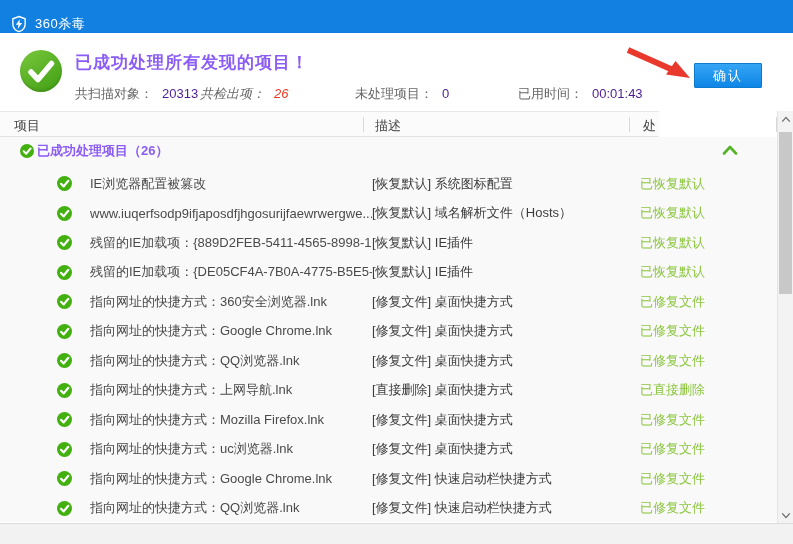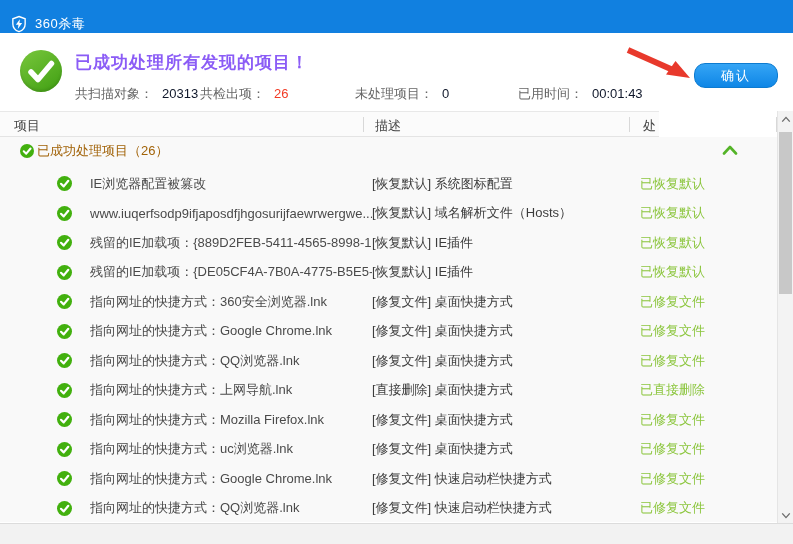--- a/index.html
+++ b/index.html
@@ -11,41 +11,41 @@
   .titlebar .app-icon{margin-left:10px;width:18px;height:18px;}
   .titlebar .app-name{color:#ffffff;font-size:13px;margin-left:7px;letter-spacing:.5px;}
 
   
   .header{position:absolute;left:0;top:33px;width:793px;height:78px;background:#ffffff;}
   .big-check{position:absolute;left:20px;top:17px;width:42px;height:42px;border-radius:50%;
     background:linear-gradient(145deg,#79c73c,#3f9e12);box-shadow:inset 0 -2px 3px rgba(0,0,0,.12);}
   .big-check svg{position:absolute;left:0;top:0;}
   .result-title{position:absolute;left:75px;top:18px;font-size:17px;font-weight:bold;color:#8b5cf6;letter-spacing:1px;}
   .stat{position:absolute;top:52px;font-size:13px;color:#666666;white-space:nowrap;}
-  .stat .v{color:#0f172a;margin-left:9px;}
-  .stat.s1{left:75px;} .stat.s2{left:200px;} .stat.s3{left:355px;} .stat.s4{left:518px;}
+  .stat .v{color:#4c1d95;margin-left:9px;}
+  .stat.s1{left:75px;} .stat.s2{left:200px;font-style:italic;} .stat.s3{left:355px;} .stat.s4{left:518px;}
   .stat.s2 .v{color:#f23a24;}
-  .confirm-btn{position:absolute;left:694px;top:30px;width:84px;height:25px;border:1px solid #0d7bd0;border-radius:11px;
+  .confirm-btn{position:absolute;left:694px;top:30px;width:68px;height:25px;border:1px solid #0d7bd0;border-radius:1px;
     background:linear-gradient(#35a5f5,#0e86e6);color:#ffffff;font-size:13px;font-family:inherit;
     display:flex;align-items:center;justify-content:center;cursor:pointer;letter-spacing:2px;}
   .annot-arrow{position:absolute;left:618px;top:12px;width:84px;height:42px;pointer-events:none;}
 
   
   .col-header{position:absolute;left:0;top:111px;width:659px;height:26px;background:#fbfbfb;
     border-top:1px solid #e8e8e8;border-bottom:1px solid #e4e4e4;box-sizing:border-box;font-size:13px;color:#444444;}
   .col-header .c1{position:absolute;left:14px;top:5px;}
   .col-header .c2{position:absolute;left:375px;top:5px;}
   .col-header .c3{position:absolute;left:643px;top:5px;}
   .vdiv{position:absolute;top:5px;width:1px;height:15px;background:#d8d8d8;}
   .vdiv.d1{left:363px;} .vdiv.d2{left:629px;} .vdiv.d3{left:776px;}
 
   
   .list{position:absolute;left:0;top:137px;width:777px;height:385px;background:#f9f9f9;overflow:hidden;}
   .group-row{position:absolute;left:20px;top:5px;display:flex;align-items:center;}
-  .group-row .label{font-size:13px;font-weight:normal;color:#a16207;margin-left:3px;}
+  .group-row .label{font-size:13px;font-weight:bold;color:#8b5cf6;margin-left:3px;}
   .collapse-chevron{position:absolute;left:722px;top:8px;cursor:pointer;}
   .rows{position:absolute;left:0;top:32px;width:777px;}
   .row{height:29.5px;display:flex;align-items:center;}
   .row .icon{width:15px;height:15px;margin-left:57px;flex:0 0 auto;}
   .row .item{width:282px;margin-left:18px;font-size:13px;color:#4a4a4a;white-space:nowrap;overflow:hidden;}
   .row .desc{width:268px;font-size:13px;color:#3c3c3c;white-space:nowrap;overflow:hidden;}
   .row .status{font-size:13px;color:#8cc63e;white-space:nowrap;}
 
   
   .scrollbar{position:absolute;right:0;top:111px;width:16px;height:412px;background:#f3f3f3;border-left:1px solid #e5e5e5;box-sizing:border-box;}

